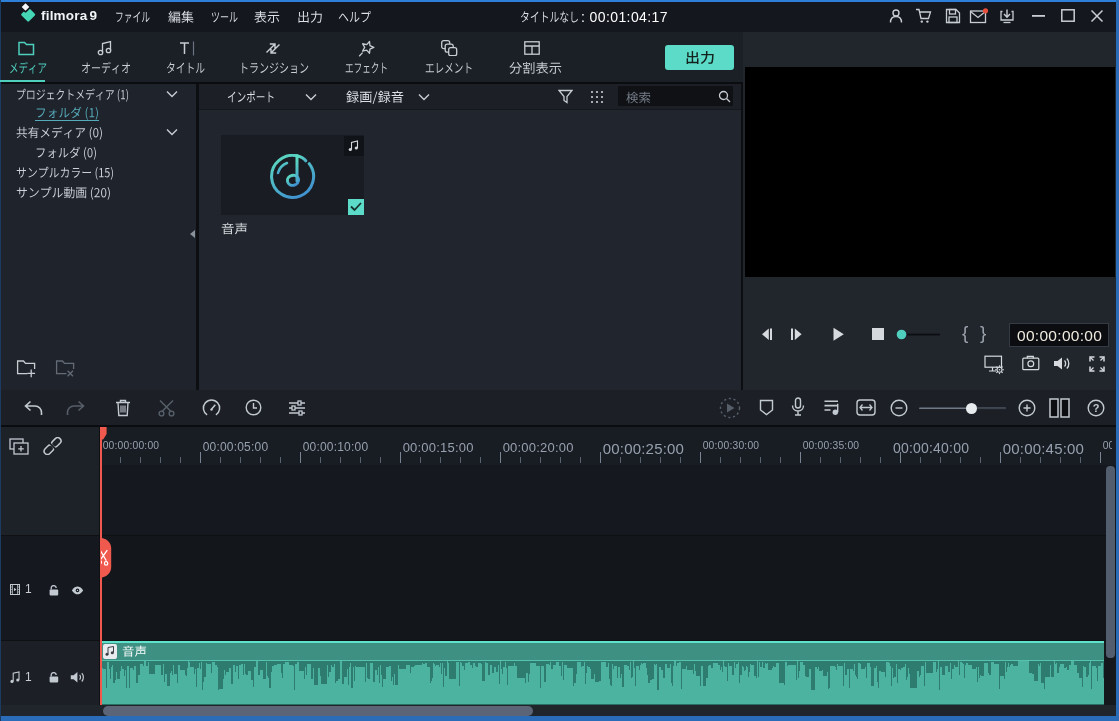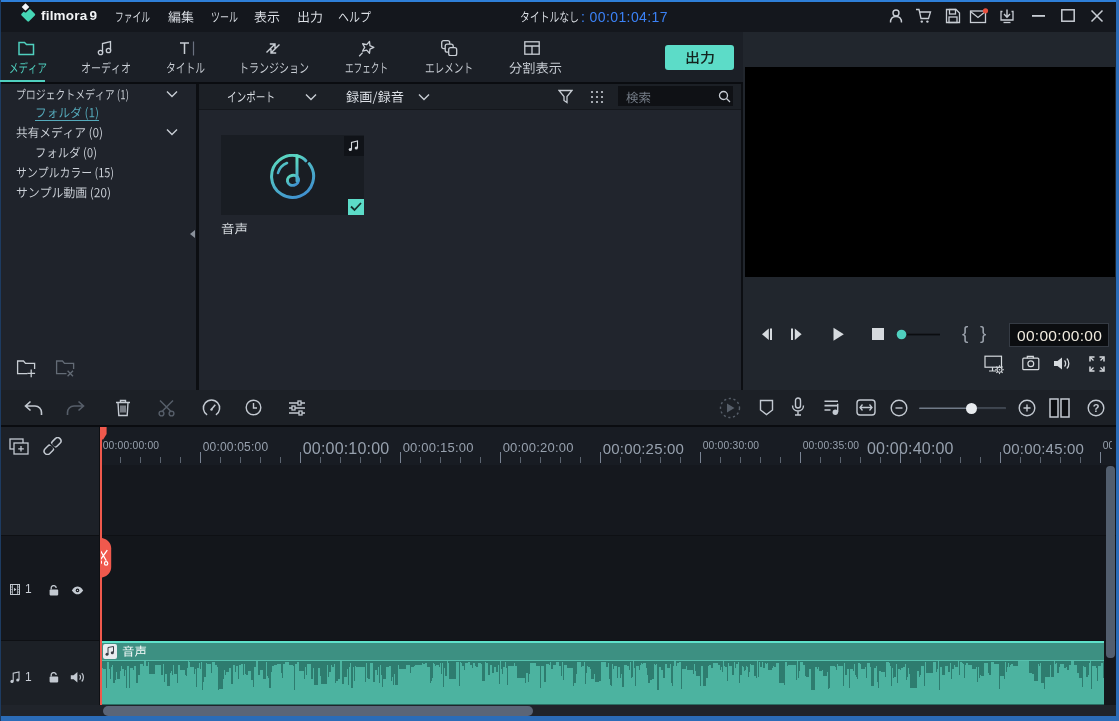--- a/index.html
+++ b/index.html
@@ -69,21 +69,21 @@
 <svg style="position:absolute;left:338.2px;top:7.7px" width="33.0" height="16.6" viewBox="0 0 33.0 16.6">
       <g transform="translate(0,13.78) scale(0.8462,1)">
         <path d="M0.8059999999999999 -3.666 1.781 -2.678C1.976 -2.9379999999999997 2.262 -3.3409999999999997 2.522 -3.679C3.1069999999999998 -4.394 4.199 -5.824 4.8229999999999995 -6.577999999999999C5.265 -7.124 5.512 -7.162999999999999 6.019 -6.669C6.5649999999999995 -6.136 7.774 -4.849 8.528 -4.004C9.36 -3.042 10.504 -1.716 11.427 -0.598L12.324 -1.547C11.322999999999999 -2.626 10.023 -4.03 9.152 -4.966C8.385 -5.771999999999999 7.2669999999999995 -6.941999999999999 6.487 -7.683C5.59 -8.528 4.979 -8.385 4.29 -7.566C3.4709999999999996 -6.590999999999999 2.34 -5.148 1.7289999999999999 -4.524C1.378 -4.186 1.144 -3.952 0.8059999999999999 -3.666Z M19.811999999999998 -0.27299999999999996 20.500999999999998 0.299C20.592 0.221 20.735 0.11699999999999999 20.942999999999998 0.0C22.451 -0.741 24.258 -2.08 25.375999999999998 -3.601L24.765 -4.484999999999999C23.764 -3.016 22.165 -1.833 20.969 -1.287C20.969 -1.69 20.969 -7.968999999999999 20.969 -8.788C20.969 -9.282 21.008 -9.645999999999999 21.021 -9.75H19.825C19.838 -9.645999999999999 19.89 -9.282 19.89 -8.788C19.89 -7.968999999999999 19.89 -1.599 19.89 -1.001C19.89 -0.741 19.864 -0.481 19.811999999999998 -0.27299999999999996ZM13.858 -0.33799999999999997 14.833 0.312C15.925 -0.585 16.756999999999998 -1.859 17.147 -3.25C17.498 -4.55 17.55 -7.332 17.55 -8.775C17.55 -9.165 17.602 -9.555 17.615000000000002 -9.711H16.419C16.471 -9.437999999999999 16.509999999999998 -9.152 16.509999999999998 -8.762C16.509999999999998 -7.319 16.497 -4.718999999999999 16.12 -3.536C15.73 -2.275 14.95 -1.1179999999999999 13.858 -0.33799999999999997Z M36.465 -9.334C36.465 -9.815 36.855 -10.205 37.323 -10.205C37.804 -10.205 38.194 -9.815 38.194 -9.334C38.194 -8.866 37.804 -8.475999999999999 37.323 -8.475999999999999C36.855 -8.475999999999999 36.465 -8.866 36.465 -9.334ZM35.867 -9.334C35.867 -9.190999999999999 35.893 -9.048 35.932 -8.918L35.516 -8.905C34.918 -8.905 29.731 -8.905 28.99 -8.905C28.561 -8.905 28.054 -8.943999999999999 27.69 -8.996V-7.8389999999999995C28.028 -7.851999999999999 28.47 -7.877999999999999 28.99 -7.877999999999999C29.731 -7.877999999999999 34.879 -7.877999999999999 35.632999999999996 -7.877999999999999C35.464 -6.63 34.853 -4.8229999999999995 33.93 -3.6399999999999997C32.851 -2.249 31.381999999999998 -1.144 28.86 -0.52L29.744 0.45499999999999996C32.136 -0.286 33.683 -1.4949999999999999 34.866 -3.016C35.893 -4.3549999999999995 36.53 -6.4479999999999995 36.803 -7.813L36.829 -7.9559999999999995C36.985 -7.904 37.153999999999996 -7.877999999999999 37.323 -7.877999999999999C38.129 -7.877999999999999 38.792 -8.528 38.792 -9.334C38.792 -10.139999999999999 38.129 -10.802999999999999 37.323 -10.802999999999999C36.516999999999996 -10.802999999999999 35.867 -10.139999999999999 35.867 -9.334Z" fill="#dde1e7"></path>
       </g>
     </svg>
 <svg style="position:absolute;left:520.0px;top:7.7px" width="59.0" height="16.6" viewBox="0 0 59.0 16.6">
       <g transform="translate(0,13.78) scale(0.7564,1)">
         <path d="M6.968 -10.205 5.785 -10.581999999999999C5.707 -10.244 5.499 -9.789 5.369 -9.555C4.758 -8.372 3.432 -6.422 1.196 -5.031L2.0669999999999997 -4.3549999999999995C3.5229999999999997 -5.356 4.68 -6.63 5.512 -7.8H9.905999999999999C9.645999999999999 -6.734 8.982999999999999 -5.33 8.138 -4.199C7.228 -4.835999999999999 6.253 -5.46 5.395 -5.954L4.693 -5.239C5.5249999999999995 -4.718999999999999 6.513 -4.043 7.449 -3.367C6.279 -2.106 4.615 -0.9099999999999999 2.4179999999999997 -0.23399999999999999L3.3539999999999996 0.572C5.551 -0.247 7.1499999999999995 -1.4429999999999998 8.307 -2.73C8.84 -2.3009999999999997 9.334 -1.898 9.724 -1.547L10.491 -2.444C10.075 -2.782 9.555 -3.185 9.009 -3.5879999999999996C9.997 -4.914 10.699 -6.435 11.036999999999999 -7.630999999999999C11.115 -7.8389999999999995 11.232 -8.151 11.349 -8.333L10.491 -8.853C10.27 -8.762 9.984 -8.722999999999999 9.633 -8.722999999999999H6.109999999999999L6.383 -9.190999999999999C6.513 -9.424999999999999 6.747 -9.866999999999999 6.968 -10.205Z M14.118 -4.693 14.638 -3.679C16.445 -4.2379999999999995 18.226 -5.018 19.591 -5.798V-0.988C19.591 -0.494 19.552 0.156 19.512999999999998 0.40299999999999997H20.787C20.735 0.143 20.709 -0.494 20.709 -0.988V-6.473999999999999C22.035 -7.358 23.231 -8.346 24.219 -9.373L23.348 -10.179C22.451 -9.1 21.151 -7.968999999999999 19.799 -7.124C18.356 -6.2139999999999995 16.367 -5.303999999999999 14.118 -4.693Z M30.381 -1.144C30.381 -0.6629999999999999 30.355 -0.026 30.29 0.38999999999999996H31.551000000000002C31.499 -0.039 31.473 -0.741 31.473 -1.144L31.46 -5.434C32.903 -4.979 35.152 -4.108 36.569 -3.3409999999999997L37.010999999999996 -4.446C35.646 -5.135 33.176 -6.071 31.46 -6.590999999999999V-8.709999999999999C31.46 -9.1 31.512 -9.658999999999999 31.551000000000002 -10.062H30.277C30.355 -9.658999999999999 30.381 -9.074 30.381 -8.709999999999999C30.381 -7.617999999999999 30.381 -1.8719999999999999 30.381 -1.144Z M45.812 -0.27299999999999996 46.501 0.299C46.592 0.221 46.735 0.11699999999999999 46.943 0.0C48.451 -0.741 50.257999999999996 -2.08 51.376 -3.601L50.765 -4.484999999999999C49.763999999999996 -3.016 48.165 -1.833 46.969 -1.287C46.969 -1.69 46.969 -7.968999999999999 46.969 -8.788C46.969 -9.282 47.007999999999996 -9.645999999999999 47.021 -9.75H45.825C45.838 -9.645999999999999 45.89 -9.282 45.89 -8.788C45.89 -7.968999999999999 45.89 -1.599 45.89 -1.001C45.89 -0.741 45.864 -0.481 45.812 -0.27299999999999996ZM39.858 -0.33799999999999997 40.833 0.312C41.925 -0.585 42.757 -1.859 43.147 -3.25C43.498 -4.55 43.55 -7.332 43.55 -8.775C43.55 -9.165 43.602 -9.555 43.615 -9.711H42.419C42.471 -9.437999999999999 42.51 -9.152 42.51 -8.762C42.51 -7.319 42.497 -4.718999999999999 42.12 -3.536C41.73 -2.275 40.95 -1.1179999999999999 39.858 -0.33799999999999997Z M63.531 -5.954 64.116 -6.811999999999999C63.504999999999995 -7.279999999999999 62.022999999999996 -8.125 61.087 -8.541L60.554 -7.747999999999999C61.425 -7.358 62.829 -6.552 63.531 -5.954ZM60.086 -2.145 60.099000000000004 -1.5599999999999998C60.099000000000004 -0.845 59.735 -0.27299999999999996 58.656 -0.27299999999999996C57.641999999999996 -0.27299999999999996 57.147999999999996 -0.689 57.147999999999996 -1.3C57.147999999999996 -1.898 57.798 -2.34 58.747 -2.34C59.215 -2.34 59.67 -2.275 60.086 -2.145ZM60.931 -6.305H59.917C59.943 -5.382 60.007999999999996 -4.095 60.06 -3.029C59.657 -3.1199999999999997 59.228 -3.159 58.786 -3.159C57.317 -3.159 56.186 -2.405 56.186 -1.2089999999999999C56.186 0.078 57.356 0.6629999999999999 58.786 0.6629999999999999C60.397999999999996 0.6629999999999999 61.061 -0.182 61.061 -1.222L61.048 -1.768C61.893 -1.3519999999999999 62.595 -0.767 63.153999999999996 -0.27299999999999996L63.713 -1.157C63.037 -1.7289999999999999 62.126999999999995 -2.366 61.009 -2.7689999999999997L60.918 -4.901C60.905 -5.369 60.905 -5.771999999999999 60.931 -6.305ZM57.863 -10.322 56.719 -10.426C56.693 -9.724 56.511 -8.905 56.316 -8.177C55.809 -8.138 55.315 -8.112 54.847 -8.112C54.301 -8.112 53.742 -8.138 53.261 -8.203L53.326 -7.228C53.82 -7.202 54.366 -7.189 54.847 -7.189C55.224 -7.189 55.614 -7.202 56.004 -7.228C55.406 -5.707 54.301 -3.627 53.222 -2.366L54.223 -1.8459999999999999C55.263 -3.25 56.42 -5.499 57.057 -7.332C57.915 -7.449 58.734 -7.617999999999999 59.423 -7.813L59.397 -8.788C58.734 -8.567 58.032 -8.411 57.356 -8.307C57.564 -9.061 57.746 -9.854 57.863 -10.322Z M69.42 -10.126999999999999 68.107 -10.139999999999999C68.185 -9.763 68.211 -9.295 68.211 -8.814C68.211 -7.449 68.081 -4.16 68.081 -2.2359999999999998C68.081 -0.11699999999999999 69.368 0.6629999999999999 71.24 0.6629999999999999C74.1 0.6629999999999999 75.777 -0.975 76.674 -2.21L75.93299999999999 -3.094C74.997 -1.742 73.658 -0.40299999999999997 71.279 -0.40299999999999997C70.044 -0.40299999999999997 69.147 -0.9099999999999999 69.147 -2.34C69.147 -4.277 69.238 -7.345 69.303 -8.814C69.316 -9.243 69.355 -9.698 69.42 -10.126999999999999Z" fill="#dde1e7"></path>
       </g>
     </svg>
-<div class="abs" style="left:581px;top:8.5px;font-size:14px;color:#3b82f6;letter-spacing:0.4px">: 00:01:04:17</div>
+<div class="abs" style="left:581px;top:8.5px;font-size:14px;color:#ffffff;letter-spacing:0.4px">: 00:01:04:17</div>
 <svg class="abs" style="left:888px;top:8px;" width="16" height="16" viewBox="0 0 16 16">
       <circle cx="8" cy="5" r="3" fill="none" stroke="#c8cdd4" stroke-width="1.4"></circle>
       <path d="M2.5 14.5 C2.5 10.5 5 8.5 8 8.5 C11 8.5 13.5 10.5 13.5 14.5" fill="none" stroke="#c8cdd4" stroke-width="1.4"></path>
     </svg>
 <svg class="abs" style="left:915px;top:8px;" width="17" height="16" viewBox="0 0 17 16">
       <path d="M1 1.5 H4 L6 10.5 H13.5 L15.5 4 H5" fill="none" stroke="#c8cdd4" stroke-width="1.3"></path>
       <circle cx="6.8" cy="13.6" r="1.2" fill="#c8cdd4"></circle>
       <circle cx="12.4" cy="13.6" r="1.2" fill="#c8cdd4"></circle>
     </svg>
 <svg class="abs" style="left:945px;top:8px;" width="16" height="16" viewBox="0 0 16 16">
@@ -510,27 +510,27 @@
         <rect x="1000.0" y="25" width="1" height="11" fill="#7a8494"></rect>
         <rect x="1020.0" y="30" width="1" height="6" fill="#5a636f"></rect>
         <rect x="1040.0" y="30" width="1" height="6" fill="#5a636f"></rect>
         <rect x="1060.0" y="30" width="1" height="6" fill="#5a636f"></rect>
         <rect x="1080.0" y="30" width="1" height="6" fill="#5a636f"></rect>
         <rect x="1100.0" y="25" width="1" height="11" fill="#7a8494"></rect>
       </g>
     </svg>
 <div class="abs" style="left:102.7px;top:440px;font-size:10.3px;color:#97a1ae;letter-spacing:0.2px">00:00:00:00</div>
     <div class="abs" style="left:202.7px;top:440px;font-size:12px;color:#97a1ae;letter-spacing:0.2px">00:00:05:00</div>
-    <div class="abs" style="left:302.7px;top:440px;font-size:16px;color:#97a1ae;letter-spacing:0.2px">00:00:10:00</div>
+    <div class="abs" style="left:302.7px;top:440px;font-size:12px;color:#97a1ae;letter-spacing:0.2px">00:00:10:00</div>
     <div class="abs" style="left:402.7px;top:440px;font-size:13px;color:#97a1ae;letter-spacing:0.2px">00:00:15:00</div>
     <div class="abs" style="left:502.7px;top:440px;font-size:13px;color:#97a1ae;letter-spacing:0.2px">00:00:20:00</div>
     <div class="abs" style="left:602.7px;top:440px;font-size:15px;color:#97a1ae;letter-spacing:0.2px">00:00:25:00</div>
     <div class="abs" style="left:702.7px;top:440px;font-size:10.3px;color:#97a1ae;letter-spacing:0.2px">00:00:30:00</div>
     <div class="abs" style="left:802.7px;top:440px;font-size:10.3px;color:#97a1ae;letter-spacing:0.2px">00:00:35:00</div>
-    <div class="abs" style="left:867px;top:440px;font-size:16px;color:#97a1ae;letter-spacing:0.2px">00:00:40:00</div>
+    <div class="abs" style="left:893px;top:440px;font-size:14px;color:#97a1ae;letter-spacing:0.2px">00:00:40:00</div>
     <div class="abs" style="left:1002.7px;top:440px;font-size:15px;color:#97a1ae;letter-spacing:0.2px">00:00:45:00</div>
     <div class="abs" style="left:1102.7px;top:440px;font-size:10.3px;color:#97a1ae;width:9px;overflow:hidden">00:00:50:00</div>
 <div class="abs" style="left:101px;top:641px;width:1003px;height:64px;background:#3d9082"></div>
 <div class="abs" style="left:101px;top:641px;width:1003px;height:2px;background:#5fe2ca"></div>
 <svg class="abs" style="left:101px;top:661px;" width="1003" height="43" viewBox="0 0 1003 43">
       <rect width="1003" height="43" fill="#2e7c6f"></rect>
       <g transform="translate(-101,-661)">
         <path d="M101,704 L101,674 L102,674 L102,668 L103,668 L103,669 L104,669 L104,669 L105,669 L105,669 L106,669 L106,688 L107,688 L107,662 L108,662 L108,662 L109,662 L109,669 L110,669 L110,679 L111,679 L111,667 L112,667 L112,665 L113,665 L113,683 L114,683 L114,683 L115,683 L115,680 L116,680 L116,672 L117,672 L117,679 L118,679 L118,679 L119,679 L119,679 L120,679 L120,671 L121,671 L121,666 L122,666 L122,669 L123,669 L123,669 L124,669 L124,676 L125,676 L125,670 L126,670 L126,688 L127,688 L127,666 L128,666 L128,666 L129,666 L129,688 L130,688 L130,668 L131,668 L131,668 L132,668 L132,668 L133,668 L133,670 L134,670 L134,666 L135,666 L135,666 L136,666 L136,683 L137,683 L137,683 L138,683 L138,675 L139,675 L139,675 L140,675 L140,664 L141,664 L141,664 L142,664 L142,664 L143,664 L143,666 L144,666 L144,661 L145,661 L145,661 L146,661 L146,666 L147,666 L147,666 L148,666 L148,662 L149,662 L149,674 L150,674 L150,674 L151,674 L151,674 L152,674 L152,674 L153,674 L153,674 L154,674 L154,674 L155,674 L155,665 L156,665 L156,665 L157,665 L157,665 L158,665 L158,665 L159,665 L159,665 L160,665 L160,665 L161,665 L161,675 L162,675 L162,675 L163,675 L163,664 L164,664 L164,682 L165,682 L165,674 L166,674 L166,674 L167,674 L167,686 L168,686 L168,686 L169,686 L169,686 L170,686 L170,673 L171,673 L171,671 L172,671 L172,675 L173,675 L173,665 L174,665 L174,674 L175,674 L175,674 L176,674 L176,674 L177,674 L177,683 L178,683 L178,665 L179,665 L179,665 L180,665 L180,670 L181,670 L181,670 L182,670 L182,670 L183,670 L183,670 L184,670 L184,670 L185,670 L185,675 L186,675 L186,676 L187,676 L187,668 L188,668 L188,661 L189,661 L189,662 L190,662 L190,667 L191,667 L191,667 L192,667 L192,667 L193,667 L193,667 L194,667 L194,674 L195,674 L195,669 L196,669 L196,687 L197,687 L197,668 L198,668 L198,668 L199,668 L199,663 L200,663 L200,669 L201,669 L201,662 L202,662 L202,690 L203,690 L203,682 L204,682 L204,677 L205,677 L205,677 L206,677 L206,663 L207,663 L207,664 L208,664 L208,664 L209,664 L209,664 L210,664 L210,664 L211,664 L211,673 L212,673 L212,662 L213,662 L213,662 L214,662 L214,662 L215,662 L215,665 L216,665 L216,665 L217,665 L217,667 L218,667 L218,690 L219,690 L219,689 L220,689 L220,689 L221,689 L221,689 L222,689 L222,689 L223,689 L223,679 L224,679 L224,670 L225,670 L225,675 L226,675 L226,672 L227,672 L227,672 L228,672 L228,672 L229,672 L229,668 L230,668 L230,668 L231,668 L231,684 L232,684 L232,684 L233,684 L233,665 L234,665 L234,665 L235,665 L235,672 L236,672 L236,666 L237,666 L237,666 L238,666 L238,679 L239,679 L239,665 L240,665 L240,665 L241,665 L241,664 L242,664 L242,664 L243,664 L243,675 L244,675 L244,664 L245,664 L245,674 L246,674 L246,675 L247,675 L247,675 L248,675 L248,671 L249,671 L249,671 L250,671 L250,671 L251,671 L251,680 L252,680 L252,680 L253,680 L253,687 L254,687 L254,667 L255,667 L255,667 L256,667 L256,661 L257,661 L257,661 L258,661 L258,675 L259,675 L259,675 L260,675 L260,670 L261,670 L261,670 L262,670 L262,670 L263,670 L263,679 L264,679 L264,679 L265,679 L265,679 L266,679 L266,662 L267,662 L267,676 L268,676 L268,678 L269,678 L269,688 L270,688 L270,688 L271,688 L271,672 L272,672 L272,666 L273,666 L273,666 L274,666 L274,665 L275,665 L275,665 L276,665 L276,665 L277,665 L277,664 L278,664 L278,664 L279,664 L279,664 L280,664 L280,664 L281,664 L281,673 L282,673 L282,678 L283,678 L283,664 L284,664 L284,664 L285,664 L285,662 L286,662 L286,662 L287,662 L287,662 L288,662 L288,662 L289,662 L289,665 L290,665 L290,665 L291,665 L291,665 L292,665 L292,665 L293,665 L293,666 L294,666 L294,690 L295,690 L295,664 L296,664 L296,664 L297,664 L297,662 L298,662 L298,662 L299,662 L299,671 L300,671 L300,671 L301,671 L301,671 L302,671 L302,671 L303,671 L303,671 L304,671 L304,679 L305,679 L305,667 L306,667 L306,675 L307,675 L307,664 L308,664 L308,664 L309,664 L309,664 L310,664 L310,664 L311,664 L311,679 L312,679 L312,679 L313,679 L313,668 L314,668 L314,685 L315,685 L315,685 L316,685 L316,685 L317,685 L317,685 L318,685 L318,668 L319,668 L319,668 L320,668 L320,676 L321,676 L321,684 L322,684 L322,684 L323,684 L323,684 L324,684 L324,684 L325,684 L325,684 L326,684 L326,684 L327,684 L327,665 L328,665 L328,677 L329,677 L329,672 L330,672 L330,672 L331,672 L331,665 L332,665 L332,667 L333,667 L333,667 L334,667 L334,664 L335,664 L335,683 L336,683 L336,681 L337,681 L337,681 L338,681 L338,679 L339,679 L339,679 L340,679 L340,661 L341,661 L341,661 L342,661 L342,684 L343,684 L343,684 L344,684 L344,677 L345,677 L345,677 L346,677 L346,677 L347,677 L347,669 L348,669 L348,685 L349,685 L349,667 L350,667 L350,663 L351,663 L351,688 L352,688 L352,688 L353,688 L353,667 L354,667 L354,681 L355,681 L355,666 L356,666 L356,667 L357,667 L357,667 L358,667 L358,667 L359,667 L359,667 L360,667 L360,667 L361,667 L361,667 L362,667 L362,667 L363,667 L363,667 L364,667 L364,667 L365,667 L365,682 L366,682 L366,663 L367,663 L367,678 L368,678 L368,679 L369,679 L369,679 L370,679 L370,663 L371,663 L371,663 L372,663 L372,663 L373,663 L373,682 L374,682 L374,682 L375,682 L375,670 L376,670 L376,670 L377,670 L377,675 L378,675 L378,667 L379,667 L379,683 L380,683 L380,665 L381,665 L381,675 L382,675 L382,687 L383,687 L383,679 L384,679 L384,679 L385,679 L385,679 L386,679 L386,667 L387,667 L387,667 L388,667 L388,667 L389,667 L389,666 L390,666 L390,666 L391,666 L391,681 L392,681 L392,677 L393,677 L393,685 L394,685 L394,674 L395,674 L395,685 L396,685 L396,685 L397,685 L397,685 L398,685 L398,665 L399,665 L399,669 L400,669 L400,669 L401,669 L401,669 L402,669 L402,669 L403,669 L403,669 L404,669 L404,669 L405,669 L405,669 L406,669 L406,665 L407,665 L407,665 L408,665 L408,665 L409,665 L409,665 L410,665 L410,673 L411,673 L411,667 L412,667 L412,667 L413,667 L413,667 L414,667 L414,666 L415,666 L415,665 L416,665 L416,665 L417,665 L417,665 L418,665 L418,665 L419,665 L419,665 L420,665 L420,665 L421,665 L421,665 L422,665 L422,663 L423,663 L423,664 L424,664 L424,664 L425,664 L425,663 L426,663 L426,663 L427,663 L427,667 L428,667 L428,667 L429,667 L429,667 L430,667 L430,683 L431,683 L431,681 L432,681 L432,678 L433,678 L433,663 L434,663 L434,664 L435,664 L435,666 L436,666 L436,665 L437,665 L437,665 L438,665 L438,665 L439,665 L439,667 L440,667 L440,663 L441,663 L441,674 L442,674 L442,663 L443,663 L443,687 L444,687 L444,668 L445,668 L445,676 L446,676 L446,676 L447,676 L447,661 L448,661 L448,663 L449,663 L449,679 L450,679 L450,679 L451,679 L451,679 L452,679 L452,679 L453,679 L453,679 L454,679 L454,679 L455,679 L455,679 L456,679 L456,662 L457,662 L457,662 L458,662 L458,662 L459,662 L459,686 L460,686 L460,662 L461,662 L461,663 L462,663 L462,666 L463,666 L463,666 L464,666 L464,670 L465,670 L465,663 L466,663 L466,663 L467,663 L467,663 L468,663 L468,662 L469,662 L469,662 L470,662 L470,665 L471,665 L471,665 L472,665 L472,668 L473,668 L473,663 L474,663 L474,663 L475,663 L475,666 L476,666 L476,667 L477,667 L477,667 L478,667 L478,663 L479,663 L479,663 L480,663 L480,663 L481,663 L481,664 L482,664 L482,681 L483,681 L483,681 L484,681 L484,681 L485,681 L485,662 L486,662 L486,663 L487,663 L487,663 L488,663 L488,675 L489,675 L489,675 L490,675 L490,665 L491,665 L491,665 L492,665 L492,673 L493,673 L493,673 L494,673 L494,667 L495,667 L495,667 L496,667 L496,672 L497,672 L497,672 L498,672 L498,665 L499,665 L499,684 L500,684 L500,661 L501,661 L501,669 L502,669 L502,674 L503,674 L503,667 L504,667 L504,667 L505,667 L505,662 L506,662 L506,668 L507,668 L507,685 L508,685 L508,666 L509,666 L509,666 L510,666 L510,666 L511,666 L511,666 L512,666 L512,666 L513,666 L513,666 L514,666 L514,663 L515,663 L515,666 L516,666 L516,666 L517,666 L517,678 L518,678 L518,678 L519,678 L519,678 L520,678 L520,678 L521,678 L521,678 L522,678 L522,678 L523,678 L523,678 L524,678 L524,678 L525,678 L525,683 L526,683 L526,673 L527,673 L527,673 L528,673 L528,682 L529,682 L529,674 L530,674 L530,663 L531,663 L531,663 L532,663 L532,663 L533,663 L533,663 L534,663 L534,663 L535,663 L535,663 L536,663 L536,666 L537,666 L537,666 L538,666 L538,666 L539,666 L539,666 L540,666 L540,688 L541,688 L541,666 L542,666 L542,666 L543,666 L543,666 L544,666 L544,682 L545,682 L545,682 L546,682 L546,664 L547,664 L547,664 L548,664 L548,664 L549,664 L549,665 L550,665 L550,662 L551,662 L551,669 L552,669 L552,669 L553,669 L553,665 L554,665 L554,665 L555,665 L555,665 L556,665 L556,662 L557,662 L557,662 L558,662 L558,662 L559,662 L559,666 L560,666 L560,666 L561,666 L561,676 L562,676 L562,662 L563,662 L563,680 L564,680 L564,665 L565,665 L565,665 L566,665 L566,665 L567,665 L567,668 L568,668 L568,668 L569,668 L569,668 L570,668 L570,668 L571,668 L571,668 L572,668 L572,668 L573,668 L573,686 L574,686 L574,683 L575,683 L575,683 L576,683 L576,674 L577,674 L577,662 L578,662 L578,662 L579,662 L579,662 L580,662 L580,662 L581,662 L581,667 L582,667 L582,666 L583,666 L583,666 L584,666 L584,662 L585,662 L585,684 L586,684 L586,673 L587,673 L587,666 L588,666 L588,667 L589,667 L589,667 L590,667 L590,669 L591,669 L591,679 L592,679 L592,679 L593,679 L593,679 L594,679 L594,674 L595,674 L595,682 L596,682 L596,682 L597,682 L597,682 L598,682 L598,682 L599,682 L599,681 L600,681 L600,681 L601,681 L601,662 L602,662 L602,662 L603,662 L603,662 L604,662 L604,662 L605,662 L605,662 L606,662 L606,667 L607,667 L607,667 L608,667 L608,663 L609,663 L609,679 L610,679 L610,685 L611,685 L611,686 L612,686 L612,664 L613,664 L613,669 L614,669 L614,666 L615,666 L615,666 L616,666 L616,666 L617,666 L617,678 L618,678 L618,667 L619,667 L619,667 L620,667 L620,678 L621,678 L621,674 L622,674 L622,687 L623,687 L623,687 L624,687 L624,665 L625,665 L625,665 L626,665 L626,665 L627,665 L627,666 L628,666 L628,666 L629,666 L629,670 L630,670 L630,662 L631,662 L631,678 L632,678 L632,677 L633,677 L633,661 L634,661 L634,668 L635,668 L635,686 L636,686 L636,666 L637,666 L637,666 L638,666 L638,666 L639,666 L639,670 L640,670 L640,665 L641,665 L641,663 L642,663 L642,664 L643,664 L643,663 L644,663 L644,663 L645,663 L645,663 L646,663 L646,668 L647,668 L647,675 L648,675 L648,683 L649,683 L649,683 L650,683 L650,680 L651,680 L651,680 L652,680 L652,679 L653,679 L653,679 L654,679 L654,664 L655,664 L655,665 L656,665 L656,664 L657,664 L657,690 L658,690 L658,690 L659,690 L659,667 L660,667 L660,667 L661,667 L661,670 L662,670 L662,670 L663,670 L663,678 L664,678 L664,678 L665,678 L665,664 L666,664 L666,664 L667,664 L667,668 L668,668 L668,668 L669,668 L669,668 L670,668 L670,664 L671,664 L671,683 L672,683 L672,686 L673,686 L673,666 L674,666 L674,661 L675,661 L675,661 L676,661 L676,666 L677,666 L677,663 L678,663 L678,663 L679,663 L679,662 L680,662 L680,662 L681,662 L681,689 L682,689 L682,669 L683,669 L683,669 L684,669 L684,669 L685,669 L685,669 L686,669 L686,666 L687,666 L687,670 L688,670 L688,670 L689,670 L689,670 L690,670 L690,670 L691,670 L691,670 L692,670 L692,670 L693,670 L693,674 L694,674 L694,664 L695,664 L695,671 L696,671 L696,676 L697,676 L697,676 L698,676 L698,676 L699,676 L699,676 L700,676 L700,686 L701,686 L701,666 L702,666 L702,666 L703,666 L703,686 L704,686 L704,686 L705,686 L705,686 L706,686 L706,678 L707,678 L707,678 L708,678 L708,666 L709,666 L709,665 L710,665 L710,665 L711,665 L711,668 L712,668 L712,668 L713,668 L713,663 L714,663 L714,663 L715,663 L715,663 L716,663 L716,663 L717,663 L717,663 L718,663 L718,665 L719,665 L719,665 L720,665 L720,670 L721,670 L721,667 L722,667 L722,672 L723,672 L723,661 L724,661 L724,666 L725,666 L725,667 L726,667 L726,667 L727,667 L727,681 L728,681 L728,663 L729,663 L729,666 L730,666 L730,666 L731,666 L731,666 L732,666 L732,675 L733,675 L733,675 L734,675 L734,662 L735,662 L735,668 L736,668 L736,664 L737,664 L737,664 L738,664 L738,662 L739,662 L739,683 L740,683 L740,675 L741,675 L741,675 L742,675 L742,666 L743,666 L743,667 L744,667 L744,671 L745,671 L745,670 L746,670 L746,666 L747,666 L747,667 L748,667 L748,677 L749,677 L749,672 L750,672 L750,664 L751,664 L751,665 L752,665 L752,665 L753,665 L753,665 L754,665 L754,676 L755,676 L755,676 L756,676 L756,678 L757,678 L757,661 L758,661 L758,677 L759,677 L759,662 L760,662 L760,667 L761,667 L761,667 L762,667 L762,662 L763,662 L763,668 L764,668 L764,668 L765,668 L765,663 L766,663 L766,664 L767,664 L767,663 L768,663 L768,670 L769,670 L769,670 L770,670 L770,670 L771,670 L771,670 L772,670 L772,668 L773,668 L773,666 L774,666 L774,667 L775,667 L775,667 L776,667 L776,663 L777,663 L777,663 L778,663 L778,663 L779,663 L779,683 L780,683 L780,683 L781,683 L781,683 L782,683 L782,683 L783,683 L783,683 L784,683 L784,685 L785,685 L785,662 L786,662 L786,662 L787,662 L787,666 L788,666 L788,665 L789,665 L789,665 L790,665 L790,665 L791,665 L791,665 L792,665 L792,665 L793,665 L793,665 L794,665 L794,665 L795,665 L795,665 L796,665 L796,680 L797,680 L797,661 L798,661 L798,678 L799,678 L799,671 L800,671 L800,662 L801,662 L801,662 L802,662 L802,662 L803,662 L803,665 L804,665 L804,665 L805,665 L805,676 L806,676 L806,677 L807,677 L807,677 L808,677 L808,677 L809,677 L809,669 L810,669 L810,669 L811,669 L811,690 L812,690 L812,690 L813,690 L813,690 L814,690 L814,690 L815,690 L815,667 L816,667 L816,667 L817,667 L817,669 L818,669 L818,667 L819,667 L819,671 L820,671 L820,671 L821,671 L821,671 L822,671 L822,670 L823,670 L823,676 L824,676 L824,676 L825,676 L825,676 L826,676 L826,676 L827,676 L827,672 L828,672 L828,689 L829,689 L829,688 L830,688 L830,666 L831,666 L831,666 L832,666 L832,666 L833,666 L833,666 L834,666 L834,666 L835,666 L835,667 L836,667 L836,670 L837,670 L837,664 L838,664 L838,666 L839,666 L839,666 L840,666 L840,666 L841,666 L841,666 L842,666 L842,666 L843,666 L843,686 L844,686 L844,663 L845,663 L845,675 L846,675 L846,675 L847,675 L847,669 L848,669 L848,669 L849,669 L849,688 L850,688 L850,669 L851,669 L851,669 L852,669 L852,669 L853,669 L853,671 L854,671 L854,664 L855,664 L855,675 L856,675 L856,677 L857,677 L857,679 L858,679 L858,663 L859,663 L859,663 L860,663 L860,664 L861,664 L861,669 L862,669 L862,669 L863,669 L863,669 L864,669 L864,669 L865,669 L865,667 L866,667 L866,678 L867,678 L867,663 L868,663 L868,663 L869,663 L869,663 L870,663 L870,667 L871,667 L871,686 L872,686 L872,686 L873,686 L873,686 L874,686 L874,668 L875,668 L875,668 L876,668 L876,666 L877,666 L877,682 L878,682 L878,688 L879,688 L879,671 L880,671 L880,671 L881,671 L881,672 L882,672 L882,672 L883,672 L883,672 L884,672 L884,672 L885,672 L885,677 L886,677 L886,662 L887,662 L887,662 L888,662 L888,662 L889,662 L889,663 L890,663 L890,666 L891,666 L891,686 L892,686 L892,668 L893,668 L893,678 L894,678 L894,677 L895,677 L895,677 L896,677 L896,664 L897,664 L897,683 L898,683 L898,669 L899,669 L899,669 L900,669 L900,670 L901,670 L901,668 L902,668 L902,668 L903,668 L903,667 L904,667 L904,667 L905,667 L905,664 L906,664 L906,680 L907,680 L907,677 L908,677 L908,668 L909,668 L909,674 L910,674 L910,688 L911,688 L911,688 L912,688 L912,688 L913,688 L913,688 L914,688 L914,688 L915,688 L915,688 L916,688 L916,688 L917,688 L917,671 L918,671 L918,671 L919,671 L919,677 L920,677 L920,675 L921,675 L921,666 L922,666 L922,666 L923,666 L923,666 L924,666 L924,686 L925,686 L925,662 L926,662 L926,673 L927,673 L927,673 L928,673 L928,673 L929,673 L929,673 L930,673 L930,673 L931,673 L931,673 L932,673 L932,673 L933,673 L933,662 L934,662 L934,662 L935,662 L935,662 L936,662 L936,672 L937,672 L937,669 L938,669 L938,661 L939,661 L939,690 L940,690 L940,667 L941,667 L941,667 L942,667 L942,675 L943,675 L943,675 L944,675 L944,675 L945,675 L945,666 L946,666 L946,666 L947,666 L947,666 L948,666 L948,672 L949,672 L949,672 L950,672 L950,663 L951,663 L951,679 L952,679 L952,669 L953,669 L953,669 L954,669 L954,665 L955,665 L955,667 L956,667 L956,667 L957,667 L957,667 L958,667 L958,661 L959,661 L959,675 L960,675 L960,662 L961,662 L961,662 L962,662 L962,663 L963,663 L963,664 L964,664 L964,678 L965,678 L965,665 L966,665 L966,663 L967,663 L967,663 L968,663 L968,665 L969,665 L969,665 L970,665 L970,665 L971,665 L971,665 L972,665 L972,669 L973,669 L973,669 L974,669 L974,669 L975,669 L975,669 L976,669 L976,667 L977,667 L977,682 L978,682 L978,667 L979,667 L979,678 L980,678 L980,675 L981,675 L981,676 L982,676 L982,676 L983,676 L983,676 L984,676 L984,663 L985,663 L985,663 L986,663 L986,663 L987,663 L987,663 L988,663 L988,673 L989,673 L989,675 L990,675 L990,675 L991,675 L991,662 L992,662 L992,662 L993,662 L993,662 L994,662 L994,664 L995,664 L995,664 L996,664 L996,664 L997,664 L997,664 L998,664 L998,664 L999,664 L999,689 L1000,689 L1000,676 L1001,676 L1001,676 L1002,676 L1002,676 L1003,676 L1003,676 L1004,676 L1004,679 L1005,679 L1005,662 L1006,662 L1006,672 L1007,672 L1007,667 L1008,667 L1008,663 L1009,663 L1009,667 L1010,667 L1010,665 L1011,665 L1011,664 L1012,664 L1012,664 L1013,664 L1013,666 L1014,666 L1014,666 L1015,666 L1015,666 L1016,666 L1016,666 L1017,666 L1017,666 L1018,666 L1018,661 L1019,661 L1019,661 L1020,661 L1020,661 L1021,661 L1021,661 L1022,661 L1022,661 L1023,661 L1023,661 L1024,661 L1024,661 L1025,661 L1025,661 L1026,661 L1026,661 L1027,661 L1027,661 L1028,661 L1028,661 L1029,661 L1029,673 L1030,673 L1030,673 L1031,673 L1031,673 L1032,673 L1032,674 L1033,674 L1033,674 L1034,674 L1034,681 L1035,681 L1035,681 L1036,681 L1036,681 L1037,681 L1037,681 L1038,681 L1038,664 L1039,664 L1039,666 L1040,666 L1040,663 L1041,663 L1041,683 L1042,683 L1042,683 L1043,683 L1043,683 L1044,683 L1044,689 L1045,689 L1045,677 L1046,677 L1046,677 L1047,677 L1047,677 L1048,677 L1048,677 L1049,677 L1049,677 L1050,677 L1050,665 L1051,665 L1051,677 L1052,677 L1052,677 L1053,677 L1053,677 L1054,677 L1054,661 L1055,661 L1055,664 L1056,664 L1056,663 L1057,663 L1057,673 L1058,673 L1058,673 L1059,673 L1059,667 L1060,667 L1060,664 L1061,664 L1061,664 L1062,664 L1062,664 L1063,664 L1063,664 L1064,664 L1064,668 L1065,668 L1065,668 L1066,668 L1066,667 L1067,667 L1067,670 L1068,670 L1068,670 L1069,670 L1069,665 L1070,665 L1070,665 L1071,665 L1071,661 L1072,661 L1072,661 L1073,661 L1073,661 L1074,661 L1074,665 L1075,665 L1075,665 L1076,665 L1076,665 L1077,665 L1077,673 L1078,673 L1078,673 L1079,673 L1079,678 L1080,678 L1080,678 L1081,678 L1081,678 L1082,678 L1082,687 L1083,687 L1083,666 L1084,666 L1084,667 L1085,667 L1085,667 L1086,667 L1086,677 L1087,677 L1087,677 L1088,677 L1088,675 L1089,675 L1089,663 L1090,663 L1090,661 L1091,661 L1091,689 L1092,689 L1092,666 L1093,666 L1093,666 L1094,666 L1094,666 L1095,666 L1095,666 L1096,666 L1096,668 L1097,668 L1097,681 L1098,681 L1098,666 L1099,666 L1099,666 L1100,666 L1100,666 L1101,666 L1101,663 L1102,663 L1102,663 L1103,663 L1103,678 L1104,678 L1104,704 Z" fill="#4cb3a0"></path>
       </g>
     </svg>

